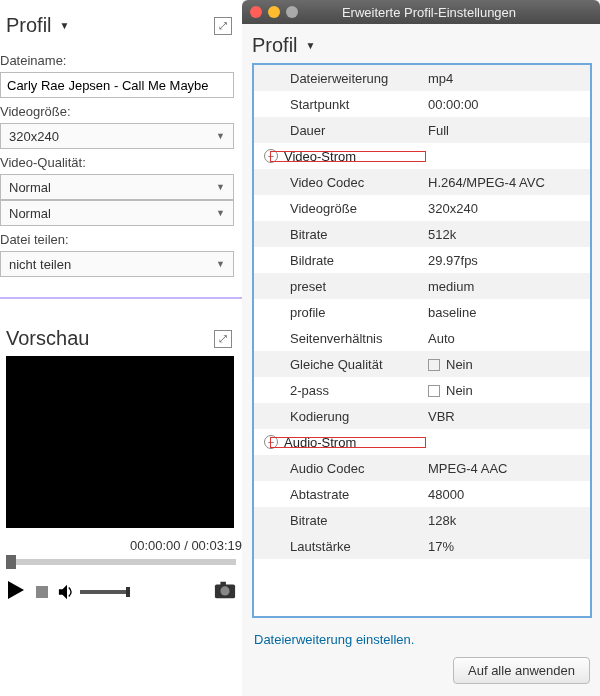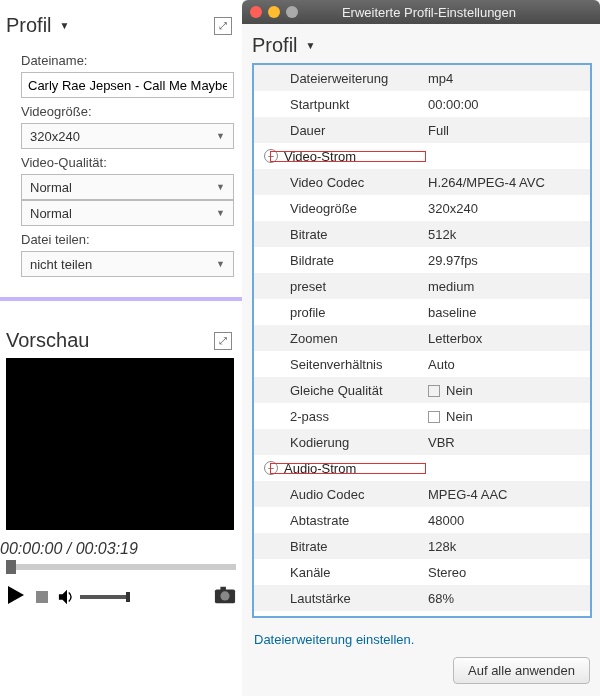--- a/index.html
+++ b/index.html
@@ -5,29 +5,29 @@
   * { box-sizing: border-box; margin: 0; padding: 0; font-family: "Helvetica Neue", Arial, sans-serif; }
   body { width: 600px; height: 696px; display: flex; background: #fff; overflow: hidden; }
   .left-panel { width: 242px; height: 696px; display: flex; flex-direction: column; padding: 0; }
   .right-panel { width: 358px; height: 696px; display: flex; flex-direction: column; background: #f7f7f7; }
 
   
   .profil-header { display:flex; justify-content: space-between; align-items:center; padding: 14px 10px 10px 6px; }
   .profil-header h2 { font-size: 20px; font-weight: 400; color: #333; display:flex; align-items:center; gap:8px;}
   .profil-header .tri { font-size: 10px; color: #333; }
   .expand-btn { width:18px; height:18px; border:1px solid #888; display:flex; align-items:center; justify-content:center; font-size:10px; cursor:pointer; color:#444;}
-  .form-area { padding: 0 8px 0 21px; }
+  .form-area { padding: 0 8px 0 0; }
   .lbl { font-size: 13px; color: #444; margin: 6px 0 4px 0; display:block;}
   .txt-input { width: 100%; height: 26px; border: 1px solid #bbb; padding: 2px 6px; font-size: 13px; background:#fff; }
   .select-wrap { width:100%; height:26px; border:1px solid #bbb; background:#fafafa; display:flex; align-items:center; justify-content:space-between; padding: 0 8px; font-size:13px; color:#333; cursor:pointer;}
   .select-wrap .tri { font-size:9px; color:#666;}
-  .vorschau-header { display:flex; justify-content:space-between; align-items:center; padding: 28px 10px 6px 6px; border-top:4px solid #c4b5fd; margin-top:20px;}
+  .vorschau-header { display:flex; justify-content:space-between; align-items:center; padding: 28px 10px 6px 6px; border-top:2px solid #c4b5fd; margin-top:20px;}
   .vorschau-header h2 { font-size:20px; font-weight:400; color:#333;}
   .video-box { width: 228px; height: 172px; background:#000; margin: 0 6px; }
-  .time-row { text-align:left; font-size:16px; color:#333; padding: 10px 0 6px 0; font-style: italic; }
+  .time-row { text-align:right; font-size:13px; color:#333; padding: 10px 0 6px 0; }
   .range-wrap { padding: 0 6px 10px 6px; position:relative;}
   .range-track { width:100%; height:6px; background:#ccc; position:relative; }
   .range-thumb { position:absolute; left:0; top:-4px; width:10px; height:14px; background:#666; }
   .controls-row { display:flex; align-items:center; gap:10px; padding: 4px 6px 0 6px; }
   .controls-row .play-btn svg{ width:20px; height:20px; }
   .controls-row .stop-btn { width:12px; height:12px; background:#888;}
   .vol-wrap{display:flex;align-items:center;gap:4px;}
   .vol-wrap svg{width:18px;height:18px;}
   .vol-track{width:50px;height:4px;background:#555;position:relative;}
   .vol-thumb{position:absolute;right:0;top:-3px;width:4px;height:10px;background:#333;}
@@ -204,24 +204,20 @@
                 <td class="val">29.97fps</td>
               </tr>
           <tr class="alt">
                 <td class="key">preset</td>
                 <td class="val">medium</td>
               </tr>
           <tr>
                 <td class="key">profile</td>
                 <td class="val">baseline</td>
               </tr>
-          <tr class="alt">
-                <td class="key">Zoomen</td>
-                <td class="val">Letterbox</td>
-              </tr>
           <tr>
                 <td class="key">Seitenverhältnis</td>
                 <td class="val">Auto</td>
               </tr>
           <tr class="alt">
                 <td class="key">Gleiche Qualität</td>
                 <td class="val"><span class="chk"></span><span>Nein</span></td>
               </tr>
           <tr>
                 <td class="key">2-pass</td>
@@ -245,27 +241,23 @@
                 <td class="val">MPEG-4 AAC</td>
               </tr>
           <tr>
                 <td class="key">Abtastrate</td>
                 <td class="val">48000</td>
               </tr>
           <tr class="alt">
                 <td class="key">Bitrate</td>
                 <td class="val">128k</td>
               </tr>
-          <tr>
-                <td class="key">Kanäle</td>
-                <td class="val">Stereo</td>
-              </tr>
           <tr class="alt">
                 <td class="key">Lautstärke</td>
-                <td class="val">68%</td>
+                <td class="val">17%</td>
               </tr>
         </tbody>
           </table>
       </div>
     </div>
 
     <div class="hint">Dateierweiterung einstellen.</div>
     <div class="footer">
       <button class="apply-btn">Auf alle anwenden</button>
     </div>

